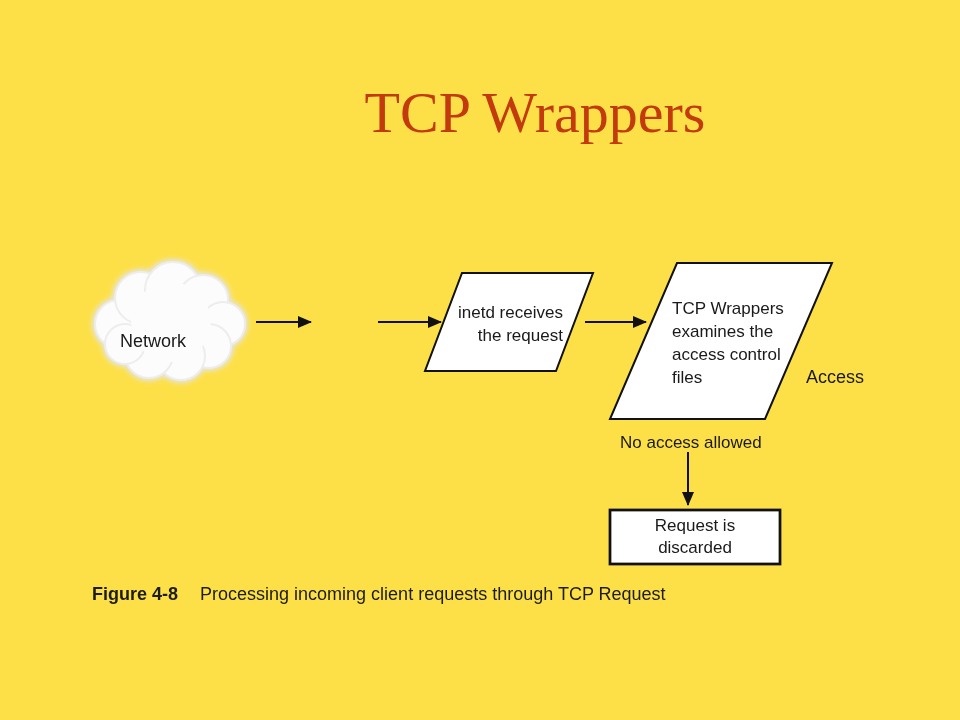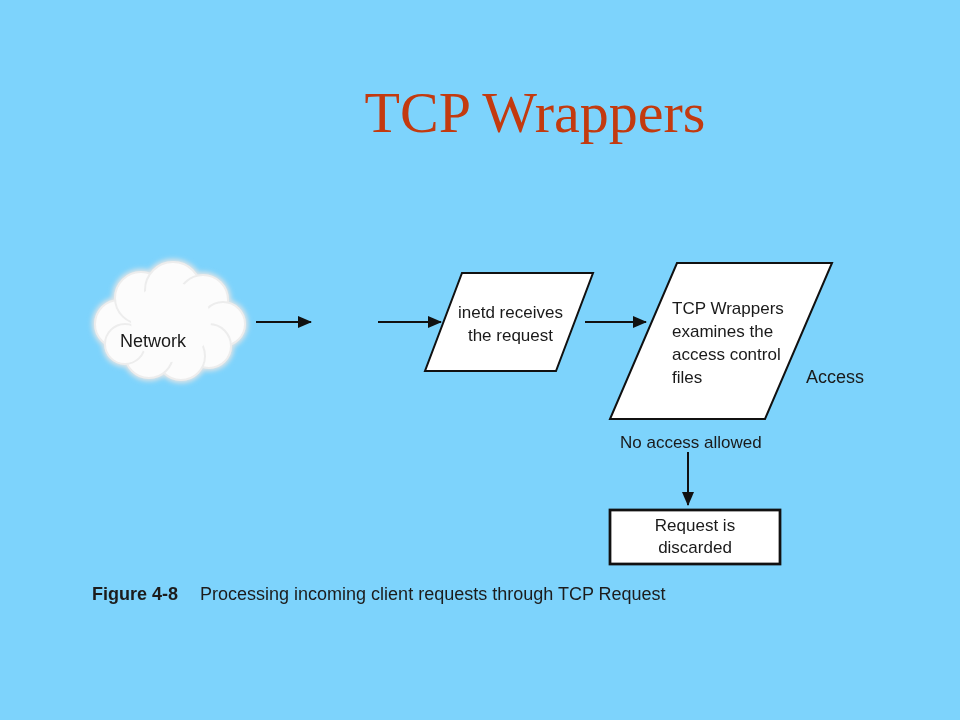--- a/index.html
+++ b/index.html
@@ -1,20 +1,20 @@
 <!DOCTYPE html>
 <html><head>
 <meta charset="utf-8">
 <style>
   html, body { margin: 0; padding: 0; background: #ffffff; }
   .slide {
     position: relative;
     width: 960px;
     height: 720px;
-    background: #7dd3fc;
+    background: #fde047;
     overflow: hidden;
     font-family: "Liberation Sans", sans-serif;
     color: #1a1a1a;
   }
   .title {
     position: absolute;
     top: 78px;
     left: 0;
     width: 960px;
     box-sizing: border-box;
@@ -43,21 +43,21 @@
   }
   .lbl-network {
     left: 120px; top: 314px; width: 122px;
     text-align: left; font-size: 18px; margin-top: 16px;
   }
   .lbl-client {
     left: 300px; top: 311px; width: 100px;
     text-align: center;
   }
   .lbl-inetd {
-    left: 458px; top: 301px; text-align: center;
+    left: 458px; top: 301px; text-align: right;
   }
   .lbl-tcpw {
     left: 672px; top: 297px; text-align: left;
   }
   .lbl-access {
     left: 806px; top: 342px; font-size: 18px; margin-top: 24px;
   }
   .lbl-noaccess {
     left: 620px; top: 431px; width: 150px;
     text-align: left;

